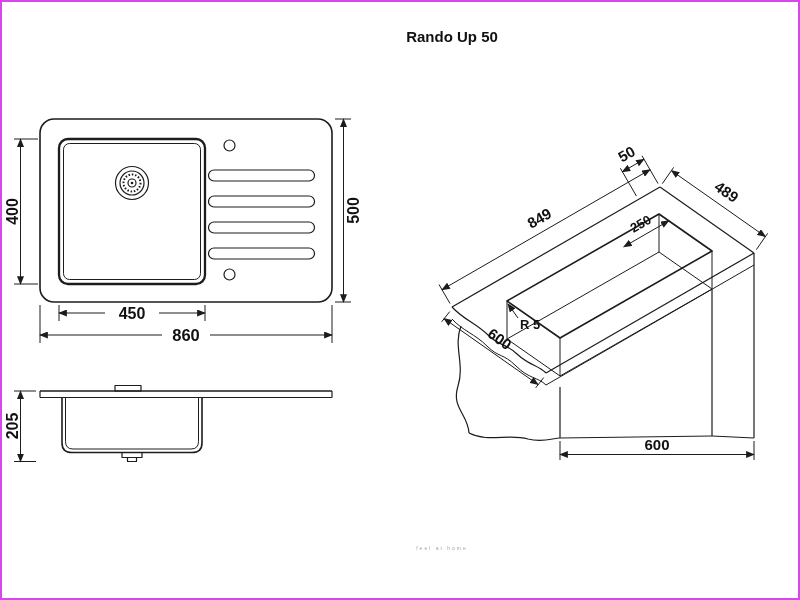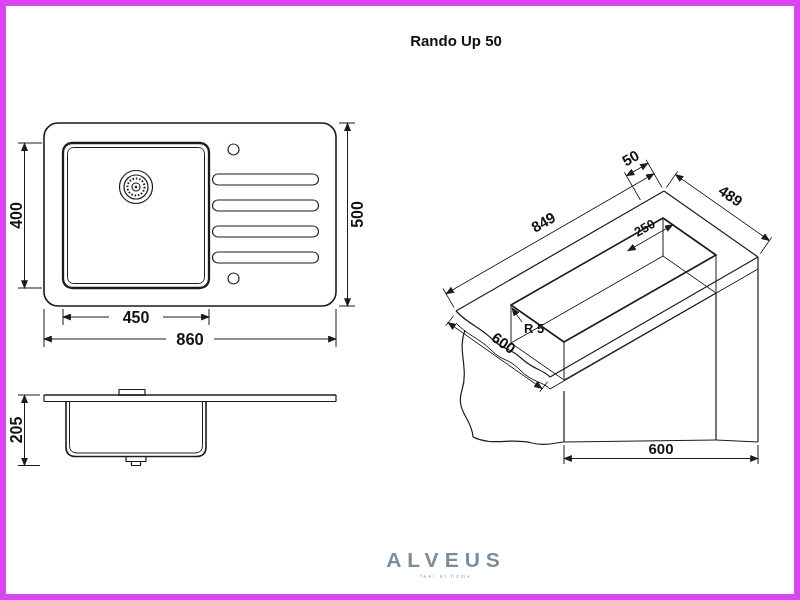--- a/index.html
+++ b/index.html
@@ -1,18 +1,18 @@
 <!DOCTYPE html>
 <html><head>
 <meta charset="utf-8">
 <style>
   html,body{margin:0;padding:0;background:#fff;}
   .canvas{
     position:relative;width:800px;height:600px;background:#ffffff;
-    box-sizing:border-box;border:6px solid #d946ef;
+    box-sizing:border-box;border:2px solid #d946ef;
     font-family:"Liberation Sans",sans-serif;overflow:hidden;
   }
   .title{
     position:absolute;left:450px;top:26px;transform:translateX(-50%);
     font-size:15px;font-weight:bold;color:#111;white-space:nowrap;
   }
   .brand{position:absolute;left:440px;top:542px;transform:translateX(-50%);text-align:center;}
   .brand-name{
     font-size:21px;font-weight:600;letter-spacing:6px;color:#7b8d9d;
     white-space:nowrap;
@@ -182,17 +182,16 @@
       <g>
         <line class="dim" x1="558" y1="439" x2="558" y2="458"></line>
         <line class="dim" x1="752" y1="439" x2="752" y2="458"></line>
         <line class="dim" x1="558" y1="452.5" x2="752" y2="452.5" marker-start="url(#arr)" marker-end="url(#arr)"></line>
         <text class="dimtxt2" x="655" y="448" text-anchor="middle">600</text>
       </g>
     </g>
   </svg>
 
   <div class="brand">
-    <div class="brand-name">ALVEUS</div>
     <div class="brand-tagline">feel at home</div>
   </div>
 
 </div>
 
 </body></html>

